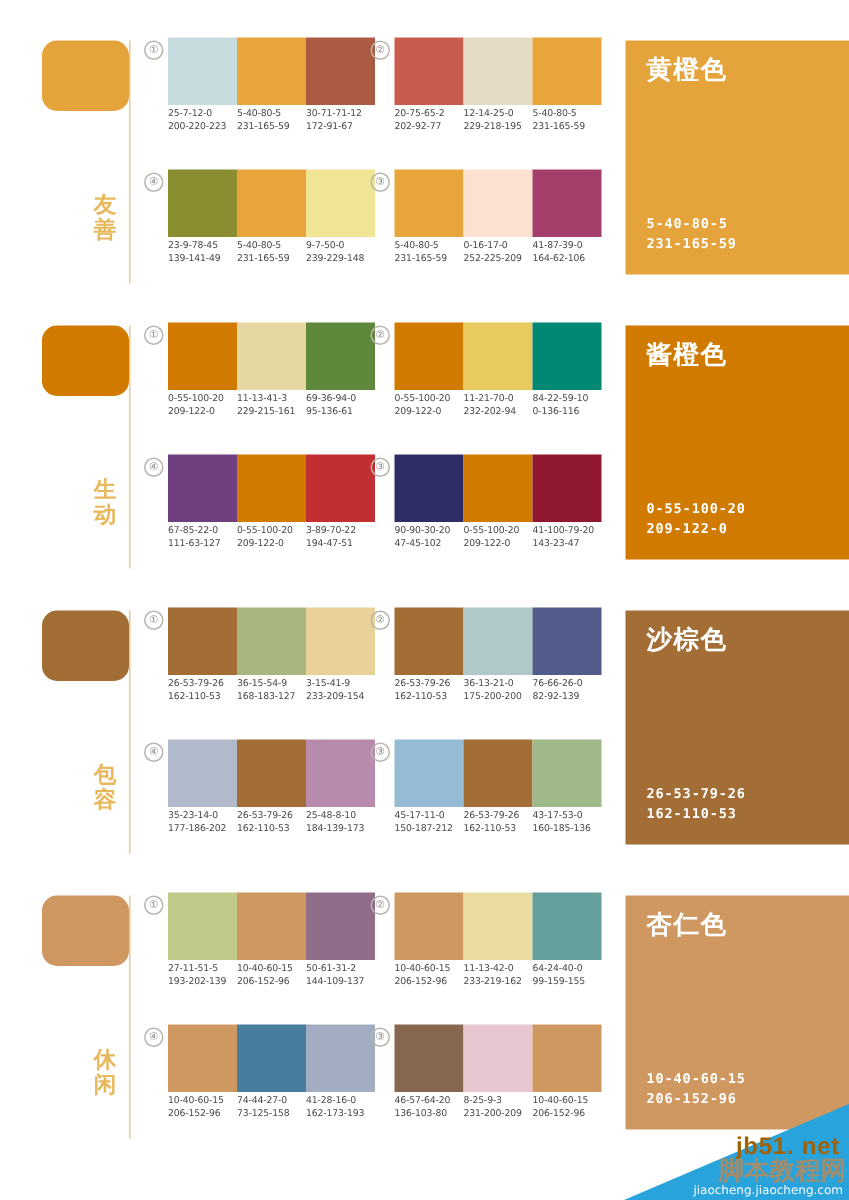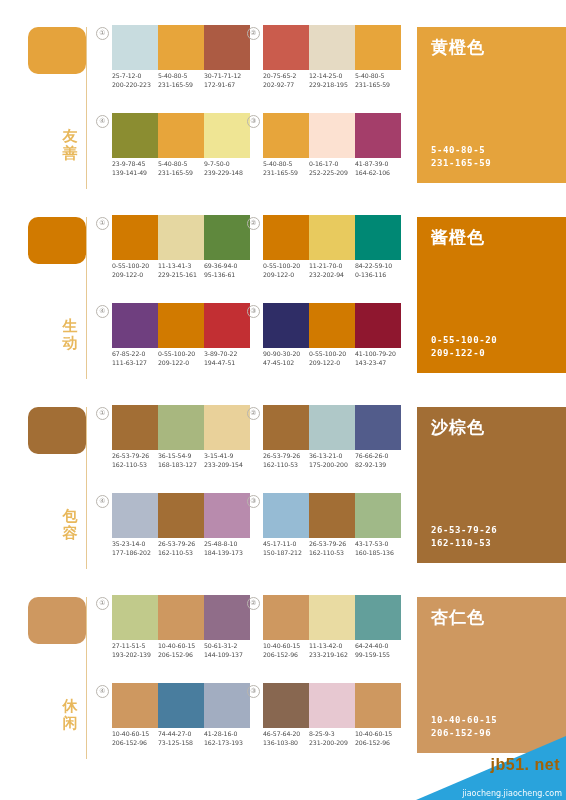--- a/index.html
+++ b/index.html
@@ -520,16 +520,17 @@
           <div class="panel-codes">
             <div>10-40-60-15</div>
             <div>206-152-96</div>
           </div>
         </div>
       </div>
     </div>
 
   <div class="wm">
     <div class="wm-tri"></div>
+    <div class="wm-cn">脚本教程网</div>
     <div class="wm-txt">jb51. net</div>
     <div class="wm-sub">jiaocheng.jiaocheng.com</div>
   </div>
 </div>
 
 </body></html>

